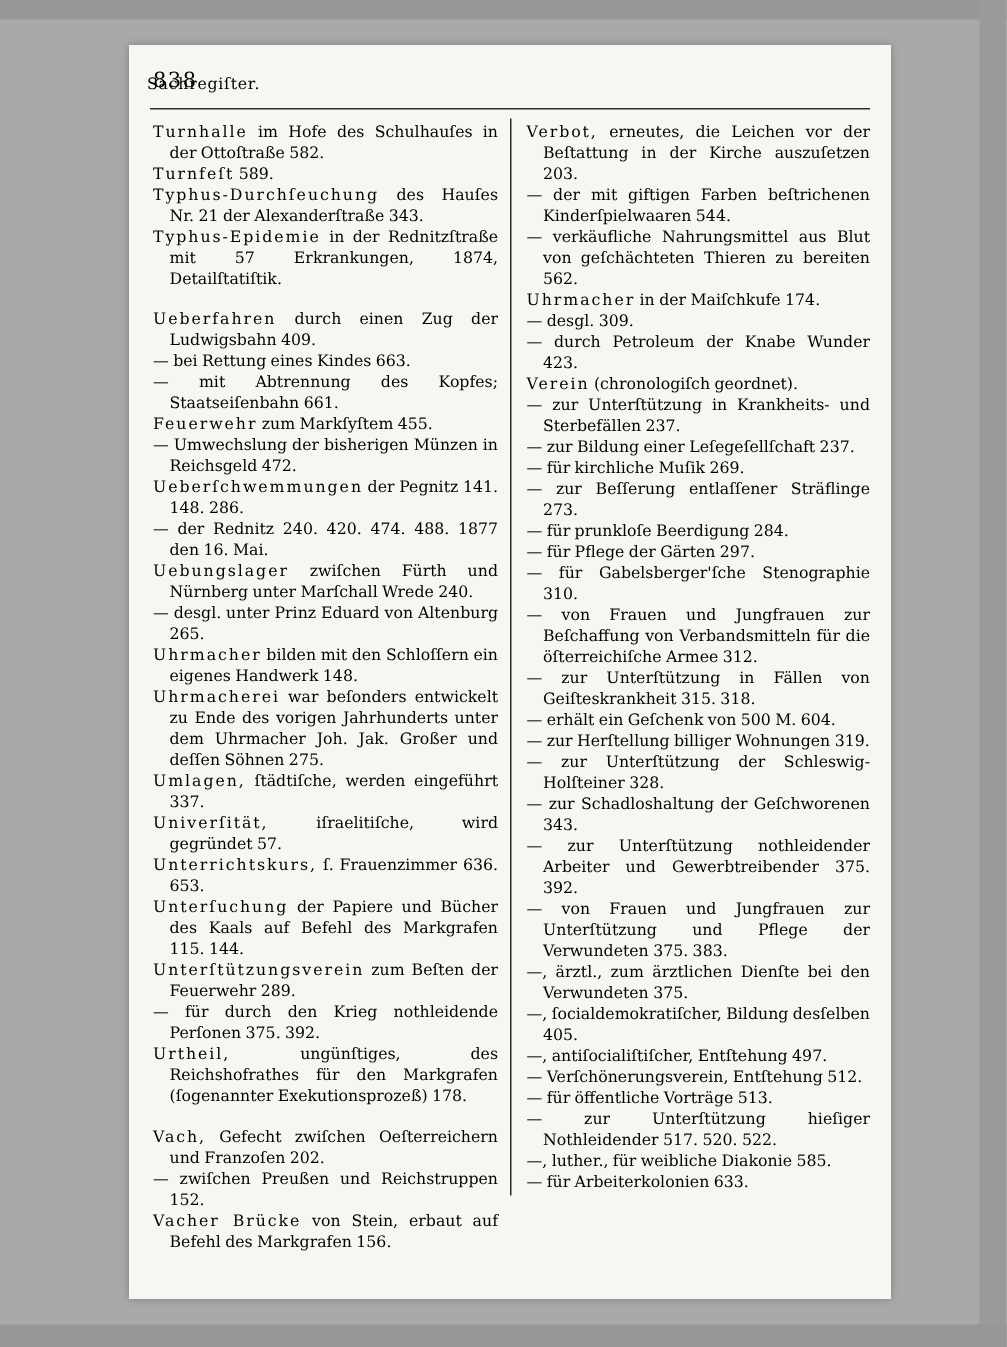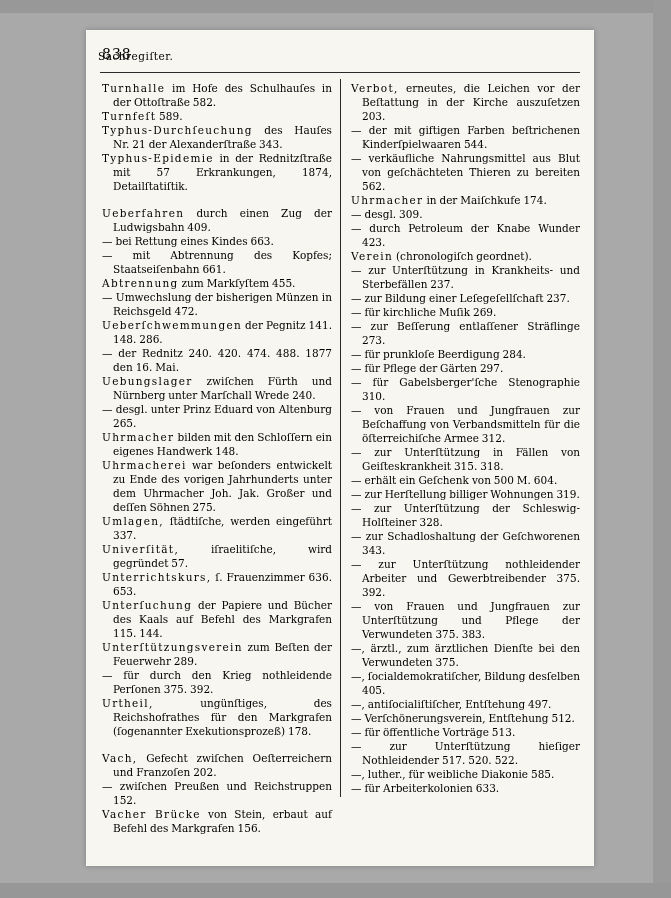--- a/index.html
+++ b/index.html
@@ -45,21 +45,21 @@
         <p class="entry"><span class="head">Typhus-Durchſeuchung</span><span> des Hauſes Nr. 21 der Alexanderſtraße 343.</span></p>
 
         <p class="entry"><span class="head">Typhus-Epidemie</span><span> in der Rednitzſtraße mit 57 Erkrankungen, 1874, Detailſtatiſtik.</span></p>
 
         <p class="entry gap"><span class="head">Ueberfahren</span><span> durch einen Zug der Ludwigsbahn 409.</span></p>
 
         <p class="entry"><span class="head"></span><span>— bei Rettung eines Kindes 663.</span></p>
 
         <p class="entry"><span class="head"></span><span>— mit Abtrennung des Kopfes; Staatseiſenbahn 661.</span></p>
 
-        <p class="entry"><span class="head">Abtrennung</span><span> zum Markſyſtem 455.</span></p>
+        <p class="entry"><span class="head">Feuerwehr</span><span> zum Markſyſtem 455.</span></p>
 
         <p class="entry"><span class="head"></span><span>— Umwechslung der bisherigen Münzen in Reichsgeld 472.</span></p>
 
         <p class="entry"><span class="head">Ueberſchwemmungen</span><span> der Pegnitz 141. 148. 286.</span></p>
 
         <p class="entry"><span class="head"></span><span>— der Rednitz 240. 420. 474. 488. 1877 den 16. Mai.</span></p>
 
         <p class="entry"><span class="head">Uebungslager</span><span> zwiſchen Fürth und Nürnberg unter Marſchall Wrede 240.</span></p>
 
         <p class="entry"><span class="head"></span><span>— desgl. unter Prinz Eduard von Altenburg 265.</span></p>

